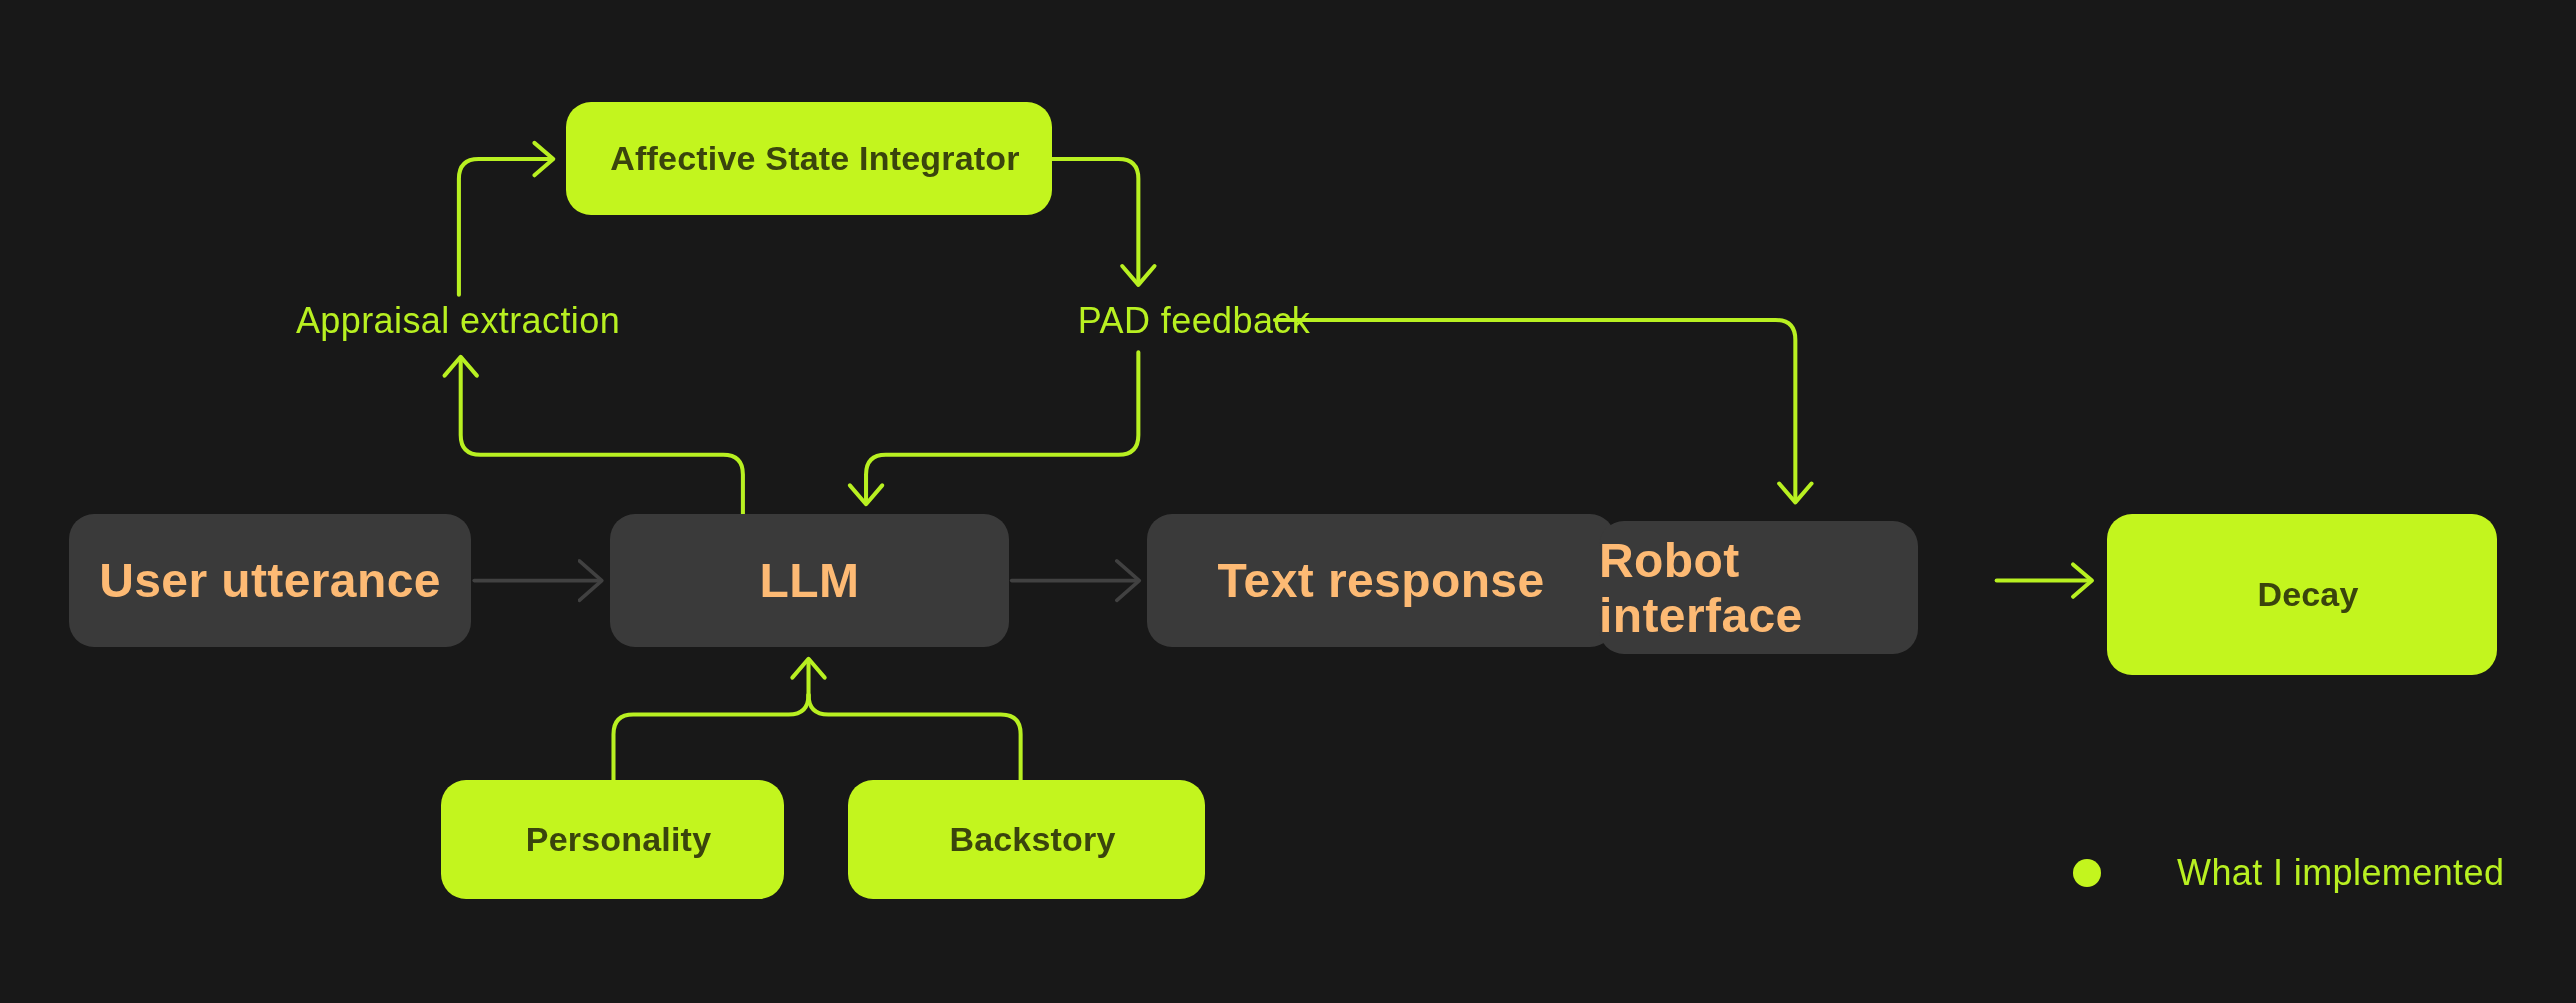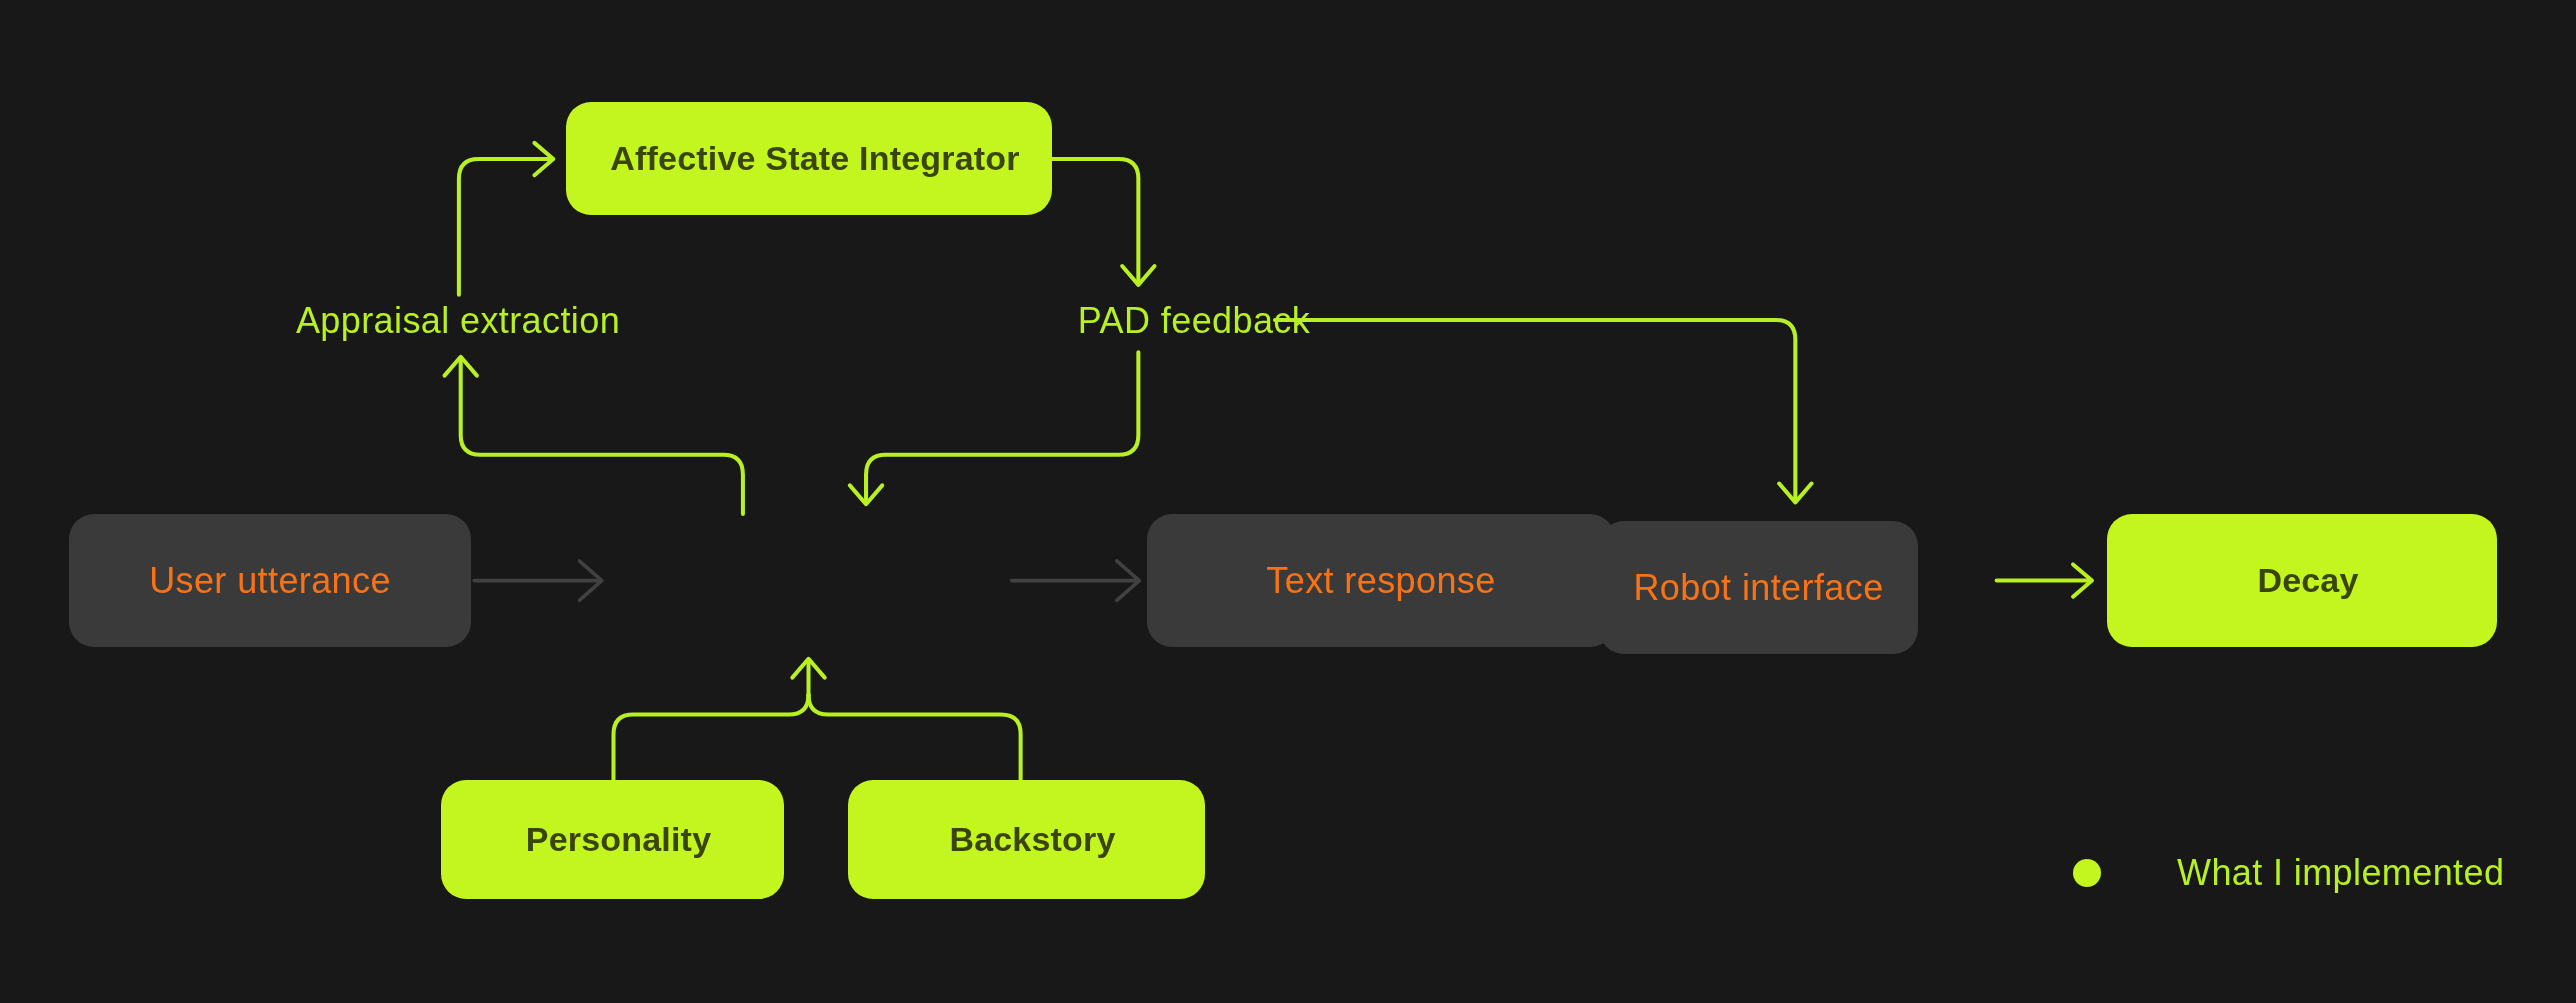--- a/index.html
+++ b/index.html
@@ -11,21 +11,21 @@
     overflow:hidden;
   }
   .edges{position:absolute;inset:0;width:2576px;height:1003px;}
   .node{
     position:absolute;
     display:flex;align-items:center;justify-content:center;
     box-sizing:border-box;
     border-radius:25px;
   }
   .node.gray{background:#3a3a3a;}
-  .node.gray .node-label{color:#f97316;font-size:36px;font-weight:400;letter-spacing:0.4px;}
+  .node.gray .node-label{color:#fdba74;font-size:48px;font-weight:700;letter-spacing:0.4px;}
   .node.lime{background:#c3f51e;padding-left:12px;}
   .node.lime .node-label{color:#3a440d;font-size:34px;font-weight:700;letter-spacing:0.2px;}
   .edge-label{
     position:absolute;
     transform:translate(-50%,-50%);
     color:#b8f021;font-size:36px;font-weight:400;letter-spacing:0.4px;
     white-space:nowrap;
   }
   .legend{
     position:absolute;left:2073px;top:849px;height:47px;
@@ -70,30 +70,33 @@
   </svg>
 
   <div class="node lime" style="left:566px;top:102px;width:486px;height:113px">
     <span class="node-label">Affective State Integrator</span>
   </div>
 
   <div class="node gray" style="left:69px;top:514px;width:402px;height:133px">
     <span class="node-label">User utterance</span>
   </div>
 
+  <div class="node gray" style="left:610px;top:514px;width:399px;height:133px">
+    <span class="node-label">LLM</span>
+  </div>
 
   <div class="node gray" style="left:1147px;top:514px;width:468px;height:133px">
     <span class="node-label">Text response</span>
   </div>
 
   <div class="node gray" style="left:1599px;top:521px;width:319px;height:133px">
     <span class="node-label">Robot interface</span>
   </div>
 
-  <div class="node lime" style="left:2107px;top:514px;width:390px;height:133px">
+  <div class="node lime" style="left:2107px;top:514px;width:390px;height:161px">
     <span class="node-label">Decay</span>
   </div>
 
   <div class="node lime" style="left:441px;top:780px;width:343px;height:119px">
     <span class="node-label">Personality</span>
   </div>
 
   <div class="node lime" style="left:848px;top:780px;width:357px;height:119px">
     <span class="node-label">Backstory</span>
   </div>

